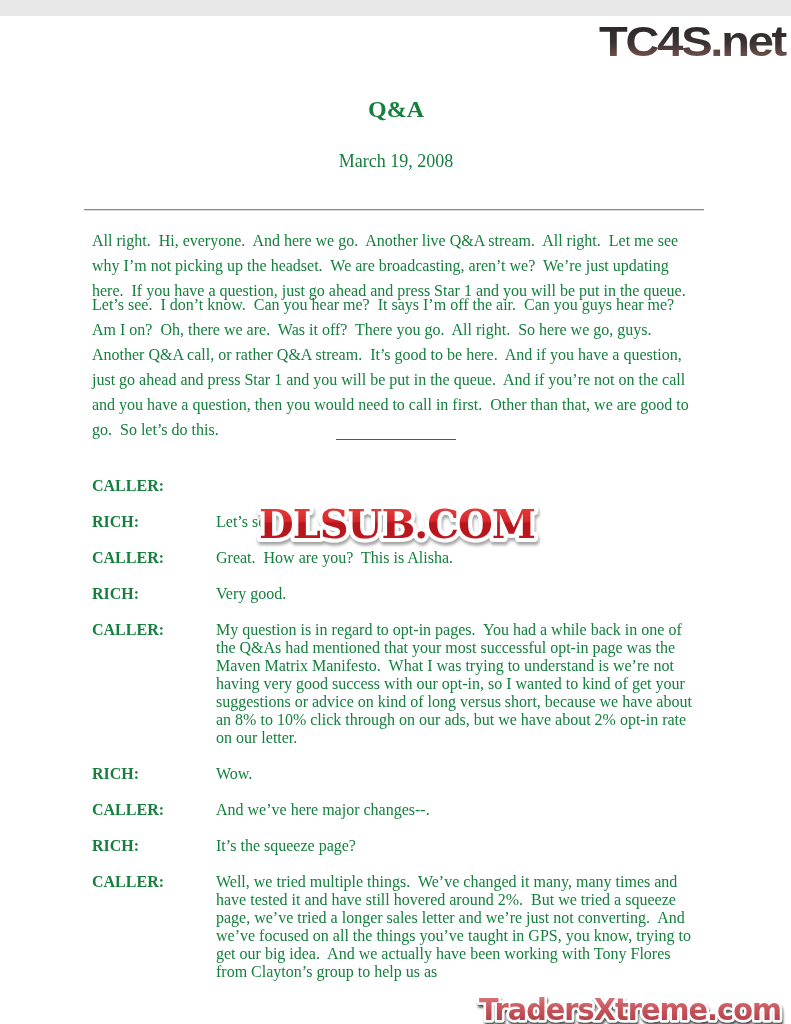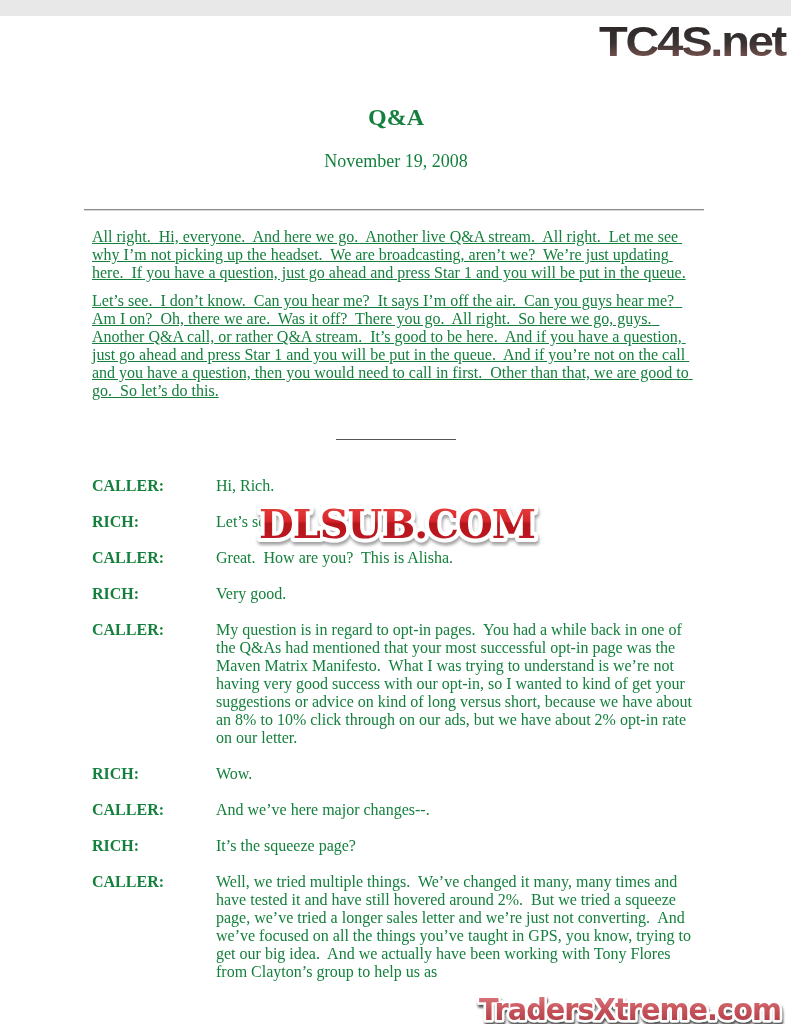--- a/index.html
+++ b/index.html
@@ -14,21 +14,21 @@
     font-family: "Liberation Serif", serif;
     color: #15803d;
   }
   .tc4s-logo {
     position: absolute;
     top: 1px;
     right: 3px;
   }
   .doc-title {
     position: absolute;
-    top: 86px;
+    top: 78px;
     left: 92px;
     width: 608px;
     text-align: center;
     font-size: 24px;
     font-weight: bold;
     line-height: 30px;
   }
   .doc-date {
     position: absolute;
     top: 133px;
@@ -45,23 +45,22 @@
     width: 620px;
     height: 2px;
     background: #8c8c8c;
     border-bottom: 1px solid #d8d8d8;
   }
   .para {
     position: absolute;
     left: 92px;
     width: 610px;
     font-size: 16px;
-    line-height: 18px;
+    line-height: 25px;
     white-space: pre-wrap;
-    text-decoration: underline;
   }
   .para-1 { top: 212px; }
   .para-2 { top: 276px; }
   .section-divider {
     position: absolute;
     top: 423px;
     left: 336px;
     width: 120px;
     height: 0;
     border-top: 1px solid #555555;
@@ -113,33 +112,32 @@
           <stop offset="0" stop-color="#262222"></stop>
           <stop offset="0.55" stop-color="#3c3434"></stop>
           <stop offset="1" stop-color="#96625a"></stop>
         </linearGradient>
       </defs>
       <text x="96" y="39" text-anchor="middle" font-family="Liberation Sans, sans-serif" font-weight="bold" font-size="42" letter-spacing="-2" fill="url(#tc4sGrad)" textLength="186" lengthAdjust="spacingAndGlyphs">TC4S.net</text>
     </svg>
   </div>
 
   <div class="doc-title">Q&amp;A</div>
-  <div class="doc-date">November 19, 2008</div>
+  <div class="doc-date">March 19, 2008</div>
 
   <div class="top-rule"></div>
 
   <div class="para para-1">All right.  Hi, everyone.  And here we go.  Another live Q&amp;A stream.  All right.  Let me see why I’m not picking up the headset.  We are broadcasting, aren’t we?  We’re just updating here.  If you have a question, just go ahead and press Star 1 and you will be put in the queue.</div>
   <div class="para para-2">Let’s see.  I don’t know.  Can you hear me?  It says I’m off the air.  Can you guys hear me?  Am I on?  Oh, there we are.  Was it off?  There you go.  All right.  So here we go, guys.  Another Q&amp;A call, or rather Q&amp;A stream.  It’s good to be here.  And if you have a question, just go ahead and press Star 1 and you will be put in the queue.  And if you’re not on the call and you have a question, then you would need to call in first.  Other than that, we are good to go.  So let’s do this.</div>
 
   <div class="section-divider"></div>
 
   <div class="transcript">
     <div class="t-row">
       <div class="t-speaker">CALLER:</div>
-      <div class="t-text">Hi, Rich.</div>
     </div>
     <div class="t-row">
       <div class="t-speaker">RICH:</div>
       <div class="t-text">Let’s see.  H</div>
     </div>
     <div class="t-row">
       <div class="t-speaker">CALLER:</div>
       <div class="t-text">Great.  How are you?  This is Alisha.</div>
     </div>
     <div class="t-row">

